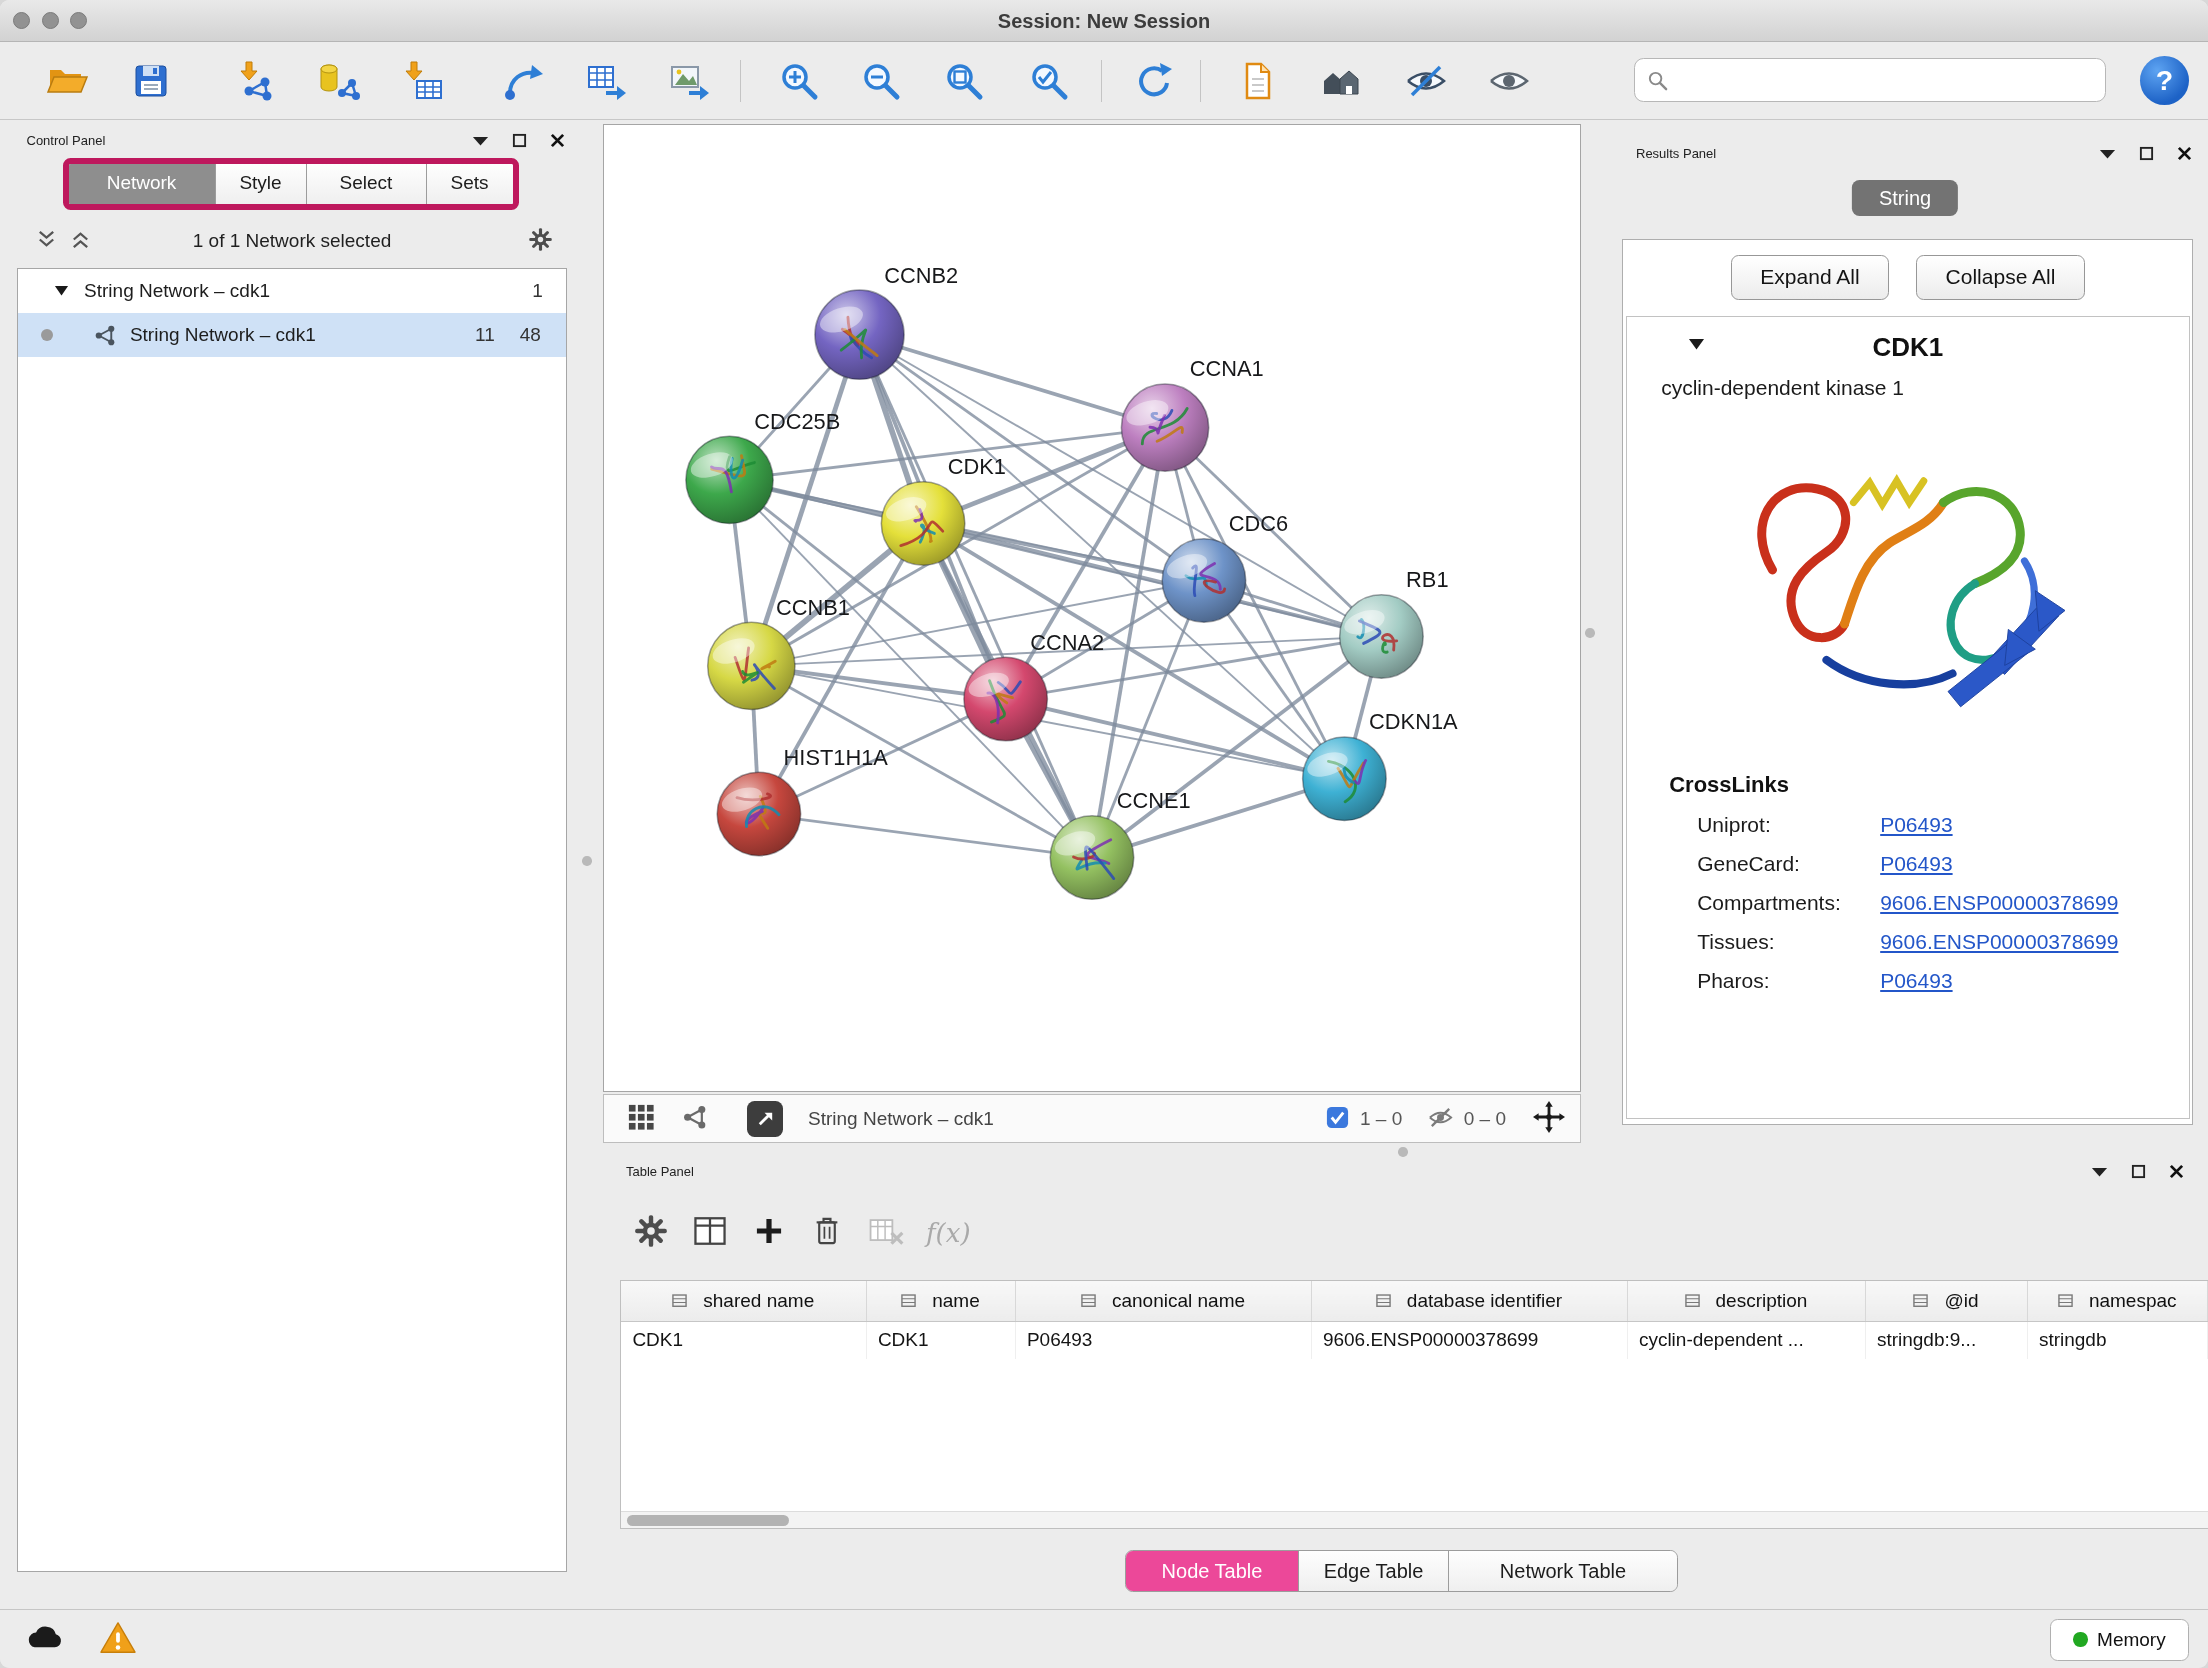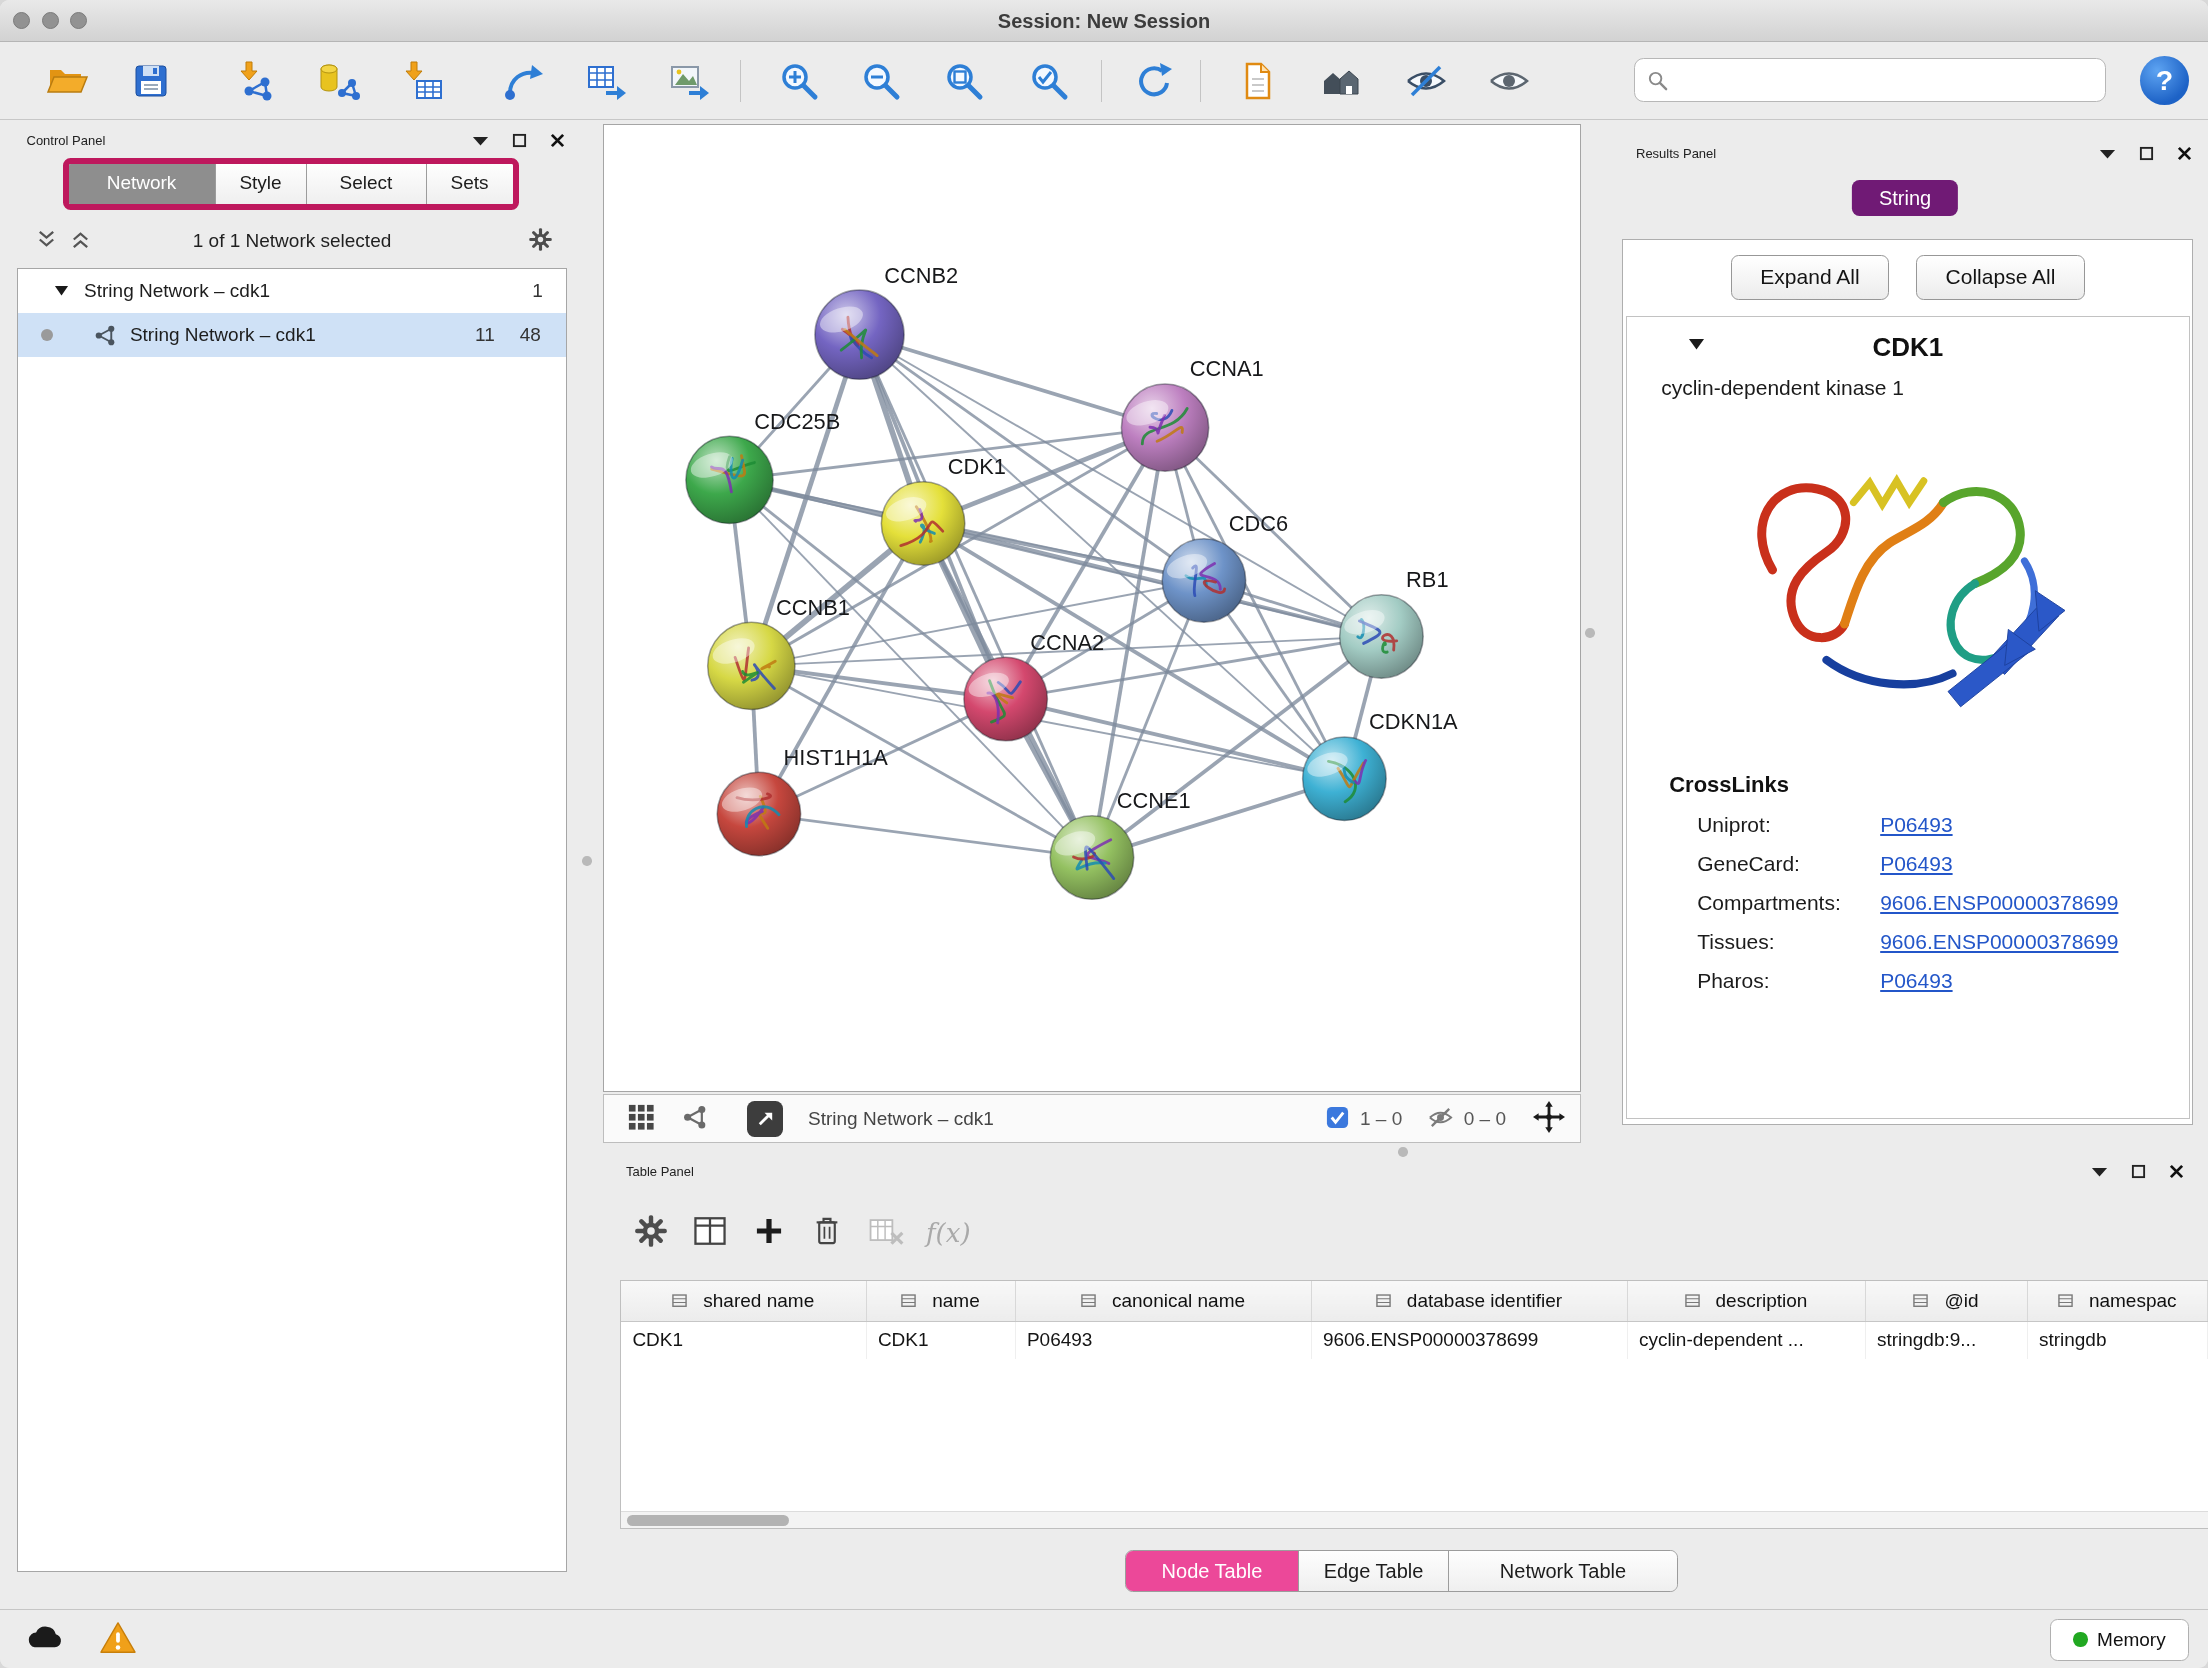--- a/index.html
+++ b/index.html
@@ -41,21 +41,21 @@
   
   #net-canvas{position:absolute;left:603px;top:124px;width:978px;height:968px;background:#fff;border:1px solid #a5a5a5;}
   #net-svg{width:100%;height:100%;display:block;}
   #net-footer{position:absolute;left:603px;top:1094px;width:978px;height:49px;background:#fafafa;border:1px solid #bdbdbd;display:flex;align-items:center;}
   #net-footer .title{margin-left:25px;font-size:19px;color:#454545;}
   .cnt{font-size:19px;color:#555;margin-left:9.5px;}
   #export-view-btn{margin-left:38px;width:36px;height:36px;border-radius:7.6px;background:#3d3d3d;display:flex;align-items:center;justify-content:center;}
 
   
   #results-panel{position:absolute;left:1609px;top:120px;width:592px;height:1039px;margin-top:20px;}
-  #string-badge{position:absolute;left:50%;top:40px;transform:translateX(-50%);background:#701a75;color:#fff;font-size:20px;padding:6.7px 27px;border-radius:7.6px;}
+  #string-badge{position:absolute;left:50%;top:40px;transform:translateX(-50%);background:#737373;color:#fff;font-size:20px;padding:6.7px 27px;border-radius:7.6px;}
   #rp-box{position:absolute;left:13.3px;right:7.6px;top:99px;height:886px;border:1px solid #aeaeae;background:#fff;}
   #rp-buttons{height:74px;display:flex;align-items:center;justify-content:center;gap:27px;}
   .rp-btn{border:1px solid #979797;background:linear-gradient(#ffffff,#ececec);border-radius:7.6px;font-size:21px;padding:9.5px 28.5px;color:#141414;}
   #rp-entry{position:absolute;left:2.9px;right:2.9px;top:76px;bottom:4.8px;border:1px solid #c2c2c2;overflow:hidden;background:#fff;}
   #entry-header{position:relative;height:55px;}
   #entry-name{position:absolute;left:0;right:0;top:15px;text-align:center;font-size:26px;font-weight:bold;color:#111;}
   #entry-desc{margin:3.8px 0 0 34px;font-size:21px;color:#1b1b1b;}
   #protein-img{display:block;margin:17px auto 0 auto;}
   #xl-title{margin:13.3px 0 0 42px;font-size:22px;font-weight:bold;color:#111;}
   .xl-row{display:flex;margin:15px 0 0 70px;font-size:21px;}

